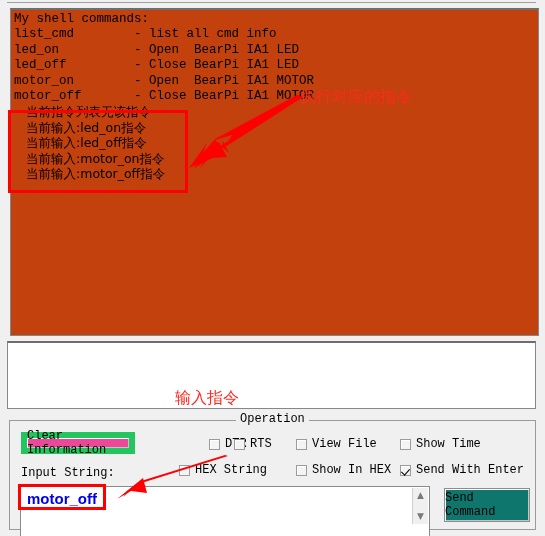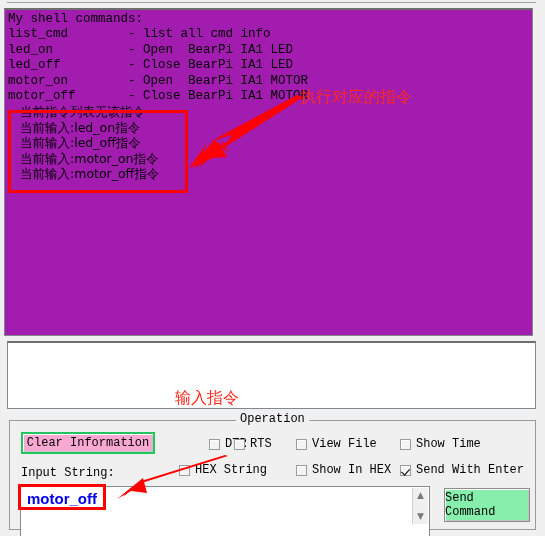--- a/index.html
+++ b/index.html
@@ -28,23 +28,23 @@
     position: absolute;
     left: 7px; top: 2px;
     width: 529px; height: 4px;
     background: #f0f0f0;
     border-top: 1px solid #a0a0a0;
   }
 
   
   #terminal-output {
     position: absolute;
-    left: 4px; top: 8px;
+    left: 10px; top: 8px;
     width: 529px; height: 328px;
-    background: #a21caf;
+    background: #c2410c;
     border: 1px solid #828790;
     border-top: 2px solid #6e6e6e;
     box-sizing: border-box;
     overflow: hidden;
   }
   #terminal-lines {
     position: absolute;
     left: 3px; top: 2px;
     white-space: pre;
     font-family: "Liberation Mono", "DejaVu Sans Mono", monospace;
@@ -87,23 +87,23 @@
     font-family: "Liberation Mono", "DejaVu Sans Mono", monospace;
     font-size: 12px;
     color: #000;
     line-height: 13px;
   }
 
   
   #clear-info-button {
     position: absolute;
     left: 21px; top: 432px;
-    width: 134px; height: 22px;
-    background: #f9a8d4;
-    border: 2px solid #22c55e;
+    width: 114px; height: 22px;
+    background: #ec4899;
+    border: 6px solid #22c55e;
     box-shadow: inset 1px 1px 0 #ffffff, inset -1px -1px 0 #c3c3c3;
     box-sizing: border-box;
     font-family: "Liberation Mono", "DejaVu Sans Mono", monospace;
     font-size: 12px;
     color: #000;
     display: flex;
     align-items: center;
     justify-content: center;
     cursor: default;
   }
@@ -184,21 +184,21 @@
     color: #7a7a7a;
     line-height: 9px;
     font-family: "DejaVu Sans", sans-serif;
   }
 
   
   #send-command-button {
     position: absolute;
     left: 444px; top: 488px;
     width: 86px; height: 34px;
-    background: #86efac;
+    background: #0f766e;
     border: 1px solid #8d8d8d;
     box-shadow: inset 1px 1px 0 #ffffff, inset -1px -1px 0 #c3c3c3;
     box-sizing: border-box;
     font-family: "Liberation Mono", "DejaVu Sans Mono", monospace;
     font-size: 12px;
     color: #000;
     display: flex;
     align-items: center;
     justify-content: center;
     cursor: default;

